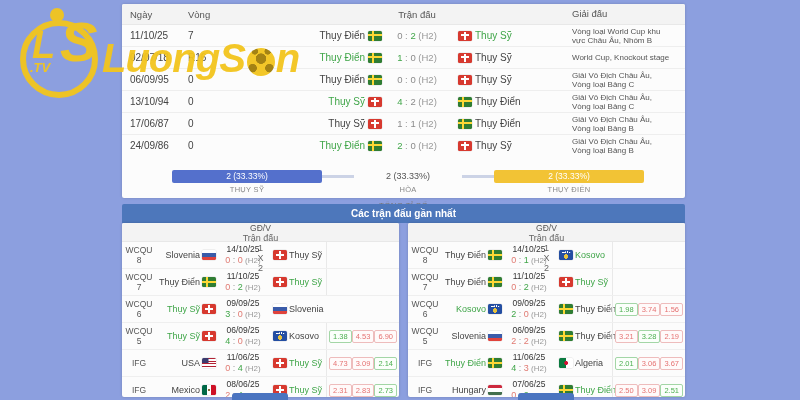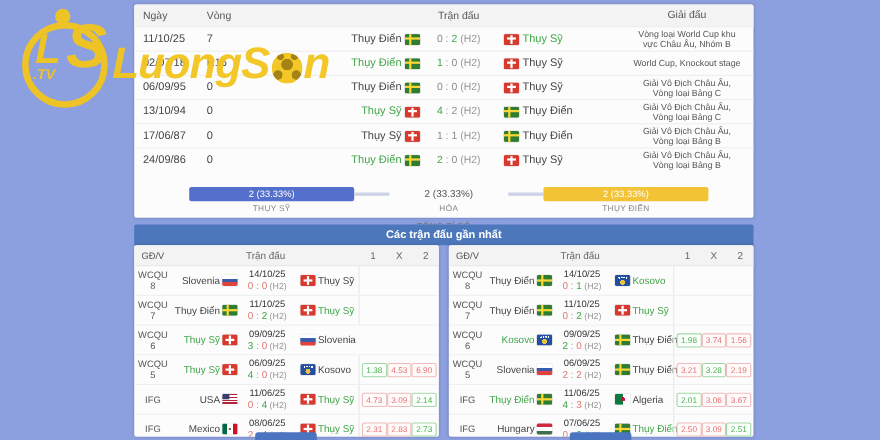--- a/index.html
+++ b/index.html
@@ -15,21 +15,21 @@
   #h2h-panel{left:122px;top:4px;width:563px;height:194px;}
   .h2h-head,.h2h-row{display:flex;align-items:center;}
   .h2h-head{height:20px;background:#f3f3f3;color:#555;font-size:9.5px;border-bottom:1px solid #e8e8e8;border-radius:2px 2px 0 0;}
   .h2h-row{height:21px;border-top:1px solid #eee;font-size:10px;color:#444;}
   .h2h-row:first-child{border-top:none;}
   .hc-date{width:58px;padding-left:8px;}
   .hc-round{width:64px;}
   .hc-home{width:130px;display:flex;justify-content:flex-end;align-items:center;gap:3px;}
   .hc-score{width:70px;text-align:center;font-size:9.5px;}
   .hc-away{width:120px;display:flex;justify-content:flex-start;align-items:center;gap:3px;padding-left:6px;box-sizing:border-box;}
-  .hc-tour{flex:1;text-align:center;padding-right:8px;font-size:8px;line-height:9px;color:#555;}
+  .hc-tour{flex:1;text-align:left;padding-right:8px;font-size:8px;line-height:9px;color:#555;}
   .h2h-head .hc-score{font-size:9.5px;}
   .h2h-head .hc-tour{font-size:9.5px;line-height:20px;}
   .team-name{white-space:nowrap;}
   .team-name.win{color:#3fa548;}
   .sg{color:#3fa548;} .sr{color:#e07a72;} .sd{color:#8a8a8a;}
   .ssep,.ssuf{color:#999;}
 
   
   .flag{display:inline-block;width:14px;height:10px;border-radius:1.5px;box-shadow:0 0 0 .5px rgba(0,0,0,.10);flex:0 0 auto;}
   .flag.ch{background:linear-gradient(#fff,#fff) center/8px 2.4px no-repeat,linear-gradient(#fff,#fff) center/2.4px 8px no-repeat,#d7392f;}
@@ -56,21 +56,21 @@
   .cap-mid{left:232px;width:108px;}
   .cap-right{left:372px;width:150px;}
 
   
   #recent-header{position:absolute;left:122px;top:204px;width:563px;height:19px;background:#4d77bb;color:#fff;
     font-size:10px;font-weight:bold;text-align:center;line-height:19px;border-radius:2px 2px 0 0;}
   .recent-table{top:223px;height:174px;overflow:hidden;}
   #recent-left{left:122px;width:277px;}
   #recent-right{left:408px;width:277px;}
   .rt-head,.rt-row{display:flex;align-items:center;}
-  .rt-head{height:18px;background:#f3f3f3;color:#666;font-size:9px;border-bottom:1px solid #e8e8e8;}
+  .rt-head{height:18px;background:#f3f3f3;color:#666;font-size:9px;border-bottom:1px solid #e8e8e8;flex-direction:column;}
   .rt-row{height:26px;border-top:1px solid #efefef;font-size:9.5px;color:#444;}
   .rt-row:first-child{border-top:none;}
   .rc-stage{width:34px;text-align:center;font-size:8.5px;line-height:10px;color:#555;}
   .rc-home{width:60px;display:flex;justify-content:flex-end;align-items:center;gap:2px;font-size:9px;}
   .rc-ds{width:54px;text-align:center;}
   .rc-ds .ds-date{font-size:8.5px;color:#333;line-height:11px;}
   .rc-ds .ds-score{font-size:9px;line-height:11px;}
   .rc-ds .ssuf{font-size:8px;}
   .rc-away{width:56px;display:flex;justify-content:flex-start;align-items:center;gap:2px;font-size:9px;padding-left:3px;box-sizing:border-box;}
   .rc-odds{width:73px;height:100%;border-left:1px solid #e9e9e9;display:flex;align-items:center;justify-content:space-around;padding:0 2px;box-sizing:border-box;}

